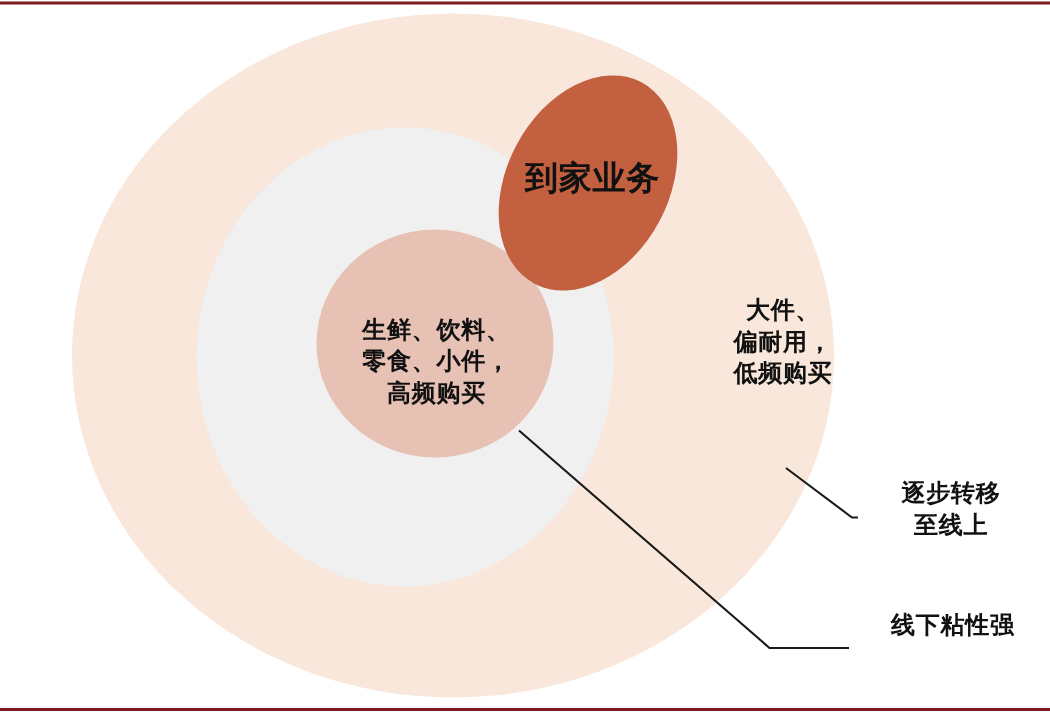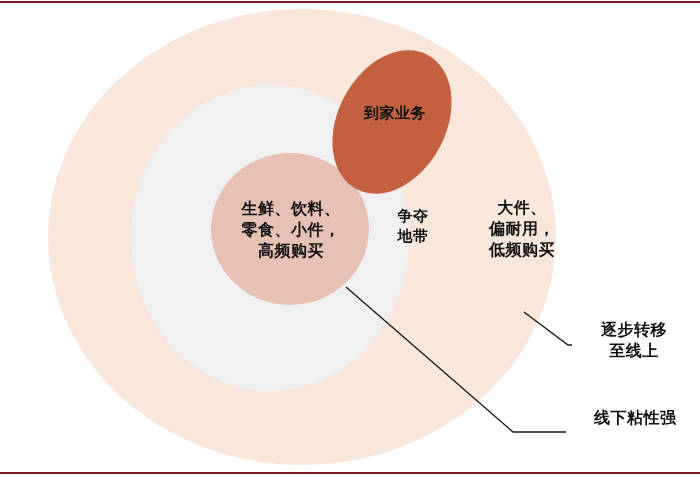--- a/index.html
+++ b/index.html
@@ -41,21 +41,21 @@
     font-family: "Liberation Serif", "DejaVu Serif", serif;
     text-align: center;
     line-height: 1.32;
     white-space: pre-line;
     letter-spacing: 0.5px;
   }
   #label-delivery {
     left: 330px;
     top: 104px;
     width: 130px;
-    font-size: 15px;
+    font-size: 22px;
     color: #1a1a1a;
   }
   #label-core {
     left: 205px;
     top: 198px;
     width: 172px;
     font-size: 16px;
   }
   #label-contested {
     left: 382px;
@@ -95,25 +95,23 @@
   <svg id="diagram-svg" viewBox="0 0 700 478">
     <ellipse id="svg-outer" cx="302" cy="237" rx="254" ry="228" fill="#F8E7DA"></ellipse>
     <ellipse id="svg-middle" cx="270" cy="238" rx="139" ry="153" fill="#F0F0F0"></ellipse>
     <ellipse id="svg-inner" cx="290" cy="229" rx="79" ry="76" fill="#E6C1B4"></ellipse>
     <ellipse id="svg-delivery" cx="392" cy="122" rx="54" ry="76" fill="#C2603F" transform="rotate(28 392 122)"></ellipse>
     <polyline id="svg-leader-1" fill="none" stroke-width="1.4" points="524,312 568,345 572,345" stroke="#1a1a1a"></polyline>
     <polyline id="svg-leader-2" fill="none" stroke-width="1.4" points="346,287 513,432 566,432" stroke="#1a1a1a"></polyline>
   </svg>
 
   <div class="label" id="label-delivery" style="color: rgb(17, 17, 17);">到家业务</div>
-  <div class="label" id="label-core" style="color: rgb(17, 17, 17);">生鲜、饮料、
+  <div class="label" id="label-core" style="color: rgb(17, 17, 17); margin-top: 12px;">生鲜、饮料、
 零食、小件，
 高频购买</div>
-  <div class="label" id="label-contested" style="color: rgb(17, 17, 17);">争夺
-地带</div>
   <div class="label" id="label-outer" style="color: rgb(17, 17, 17);">大件、
 偏耐用，
 低频购买</div>
   <div class="label" id="label-shift-online" style="color: rgb(17, 17, 17);">逐步转移
 至线上</div>
   <div class="label" id="label-offline-sticky" style="color: rgb(17, 17, 17); margin-left: 16px;">线下粘性强</div>
 
   <div class="rule" id="rule-bottom" style="background: rgb(123, 26, 32);"></div>
 
 </div>

